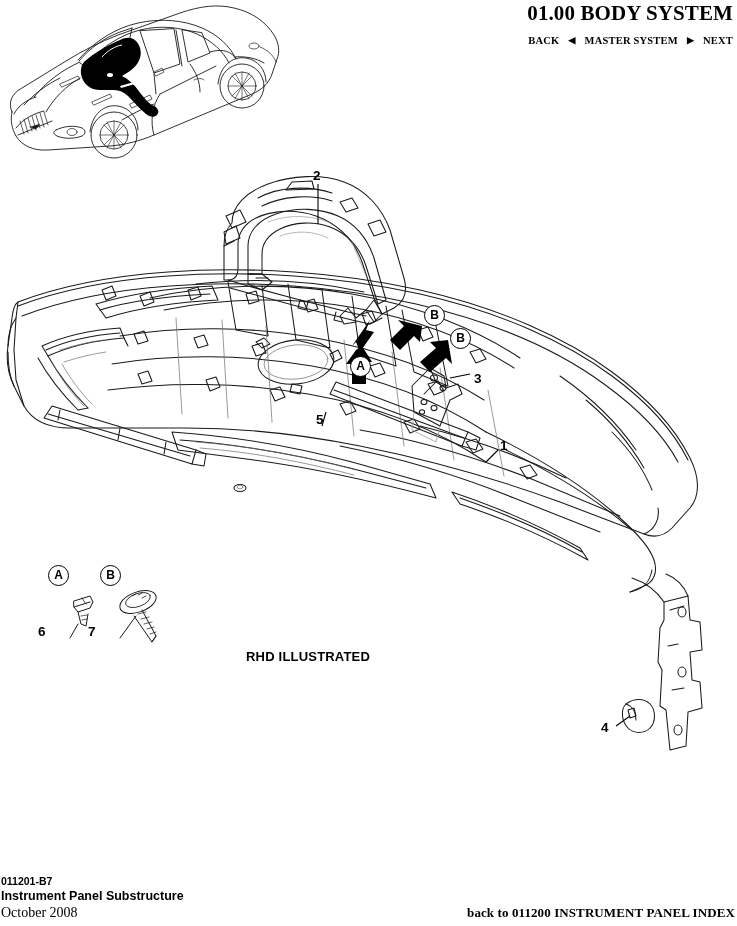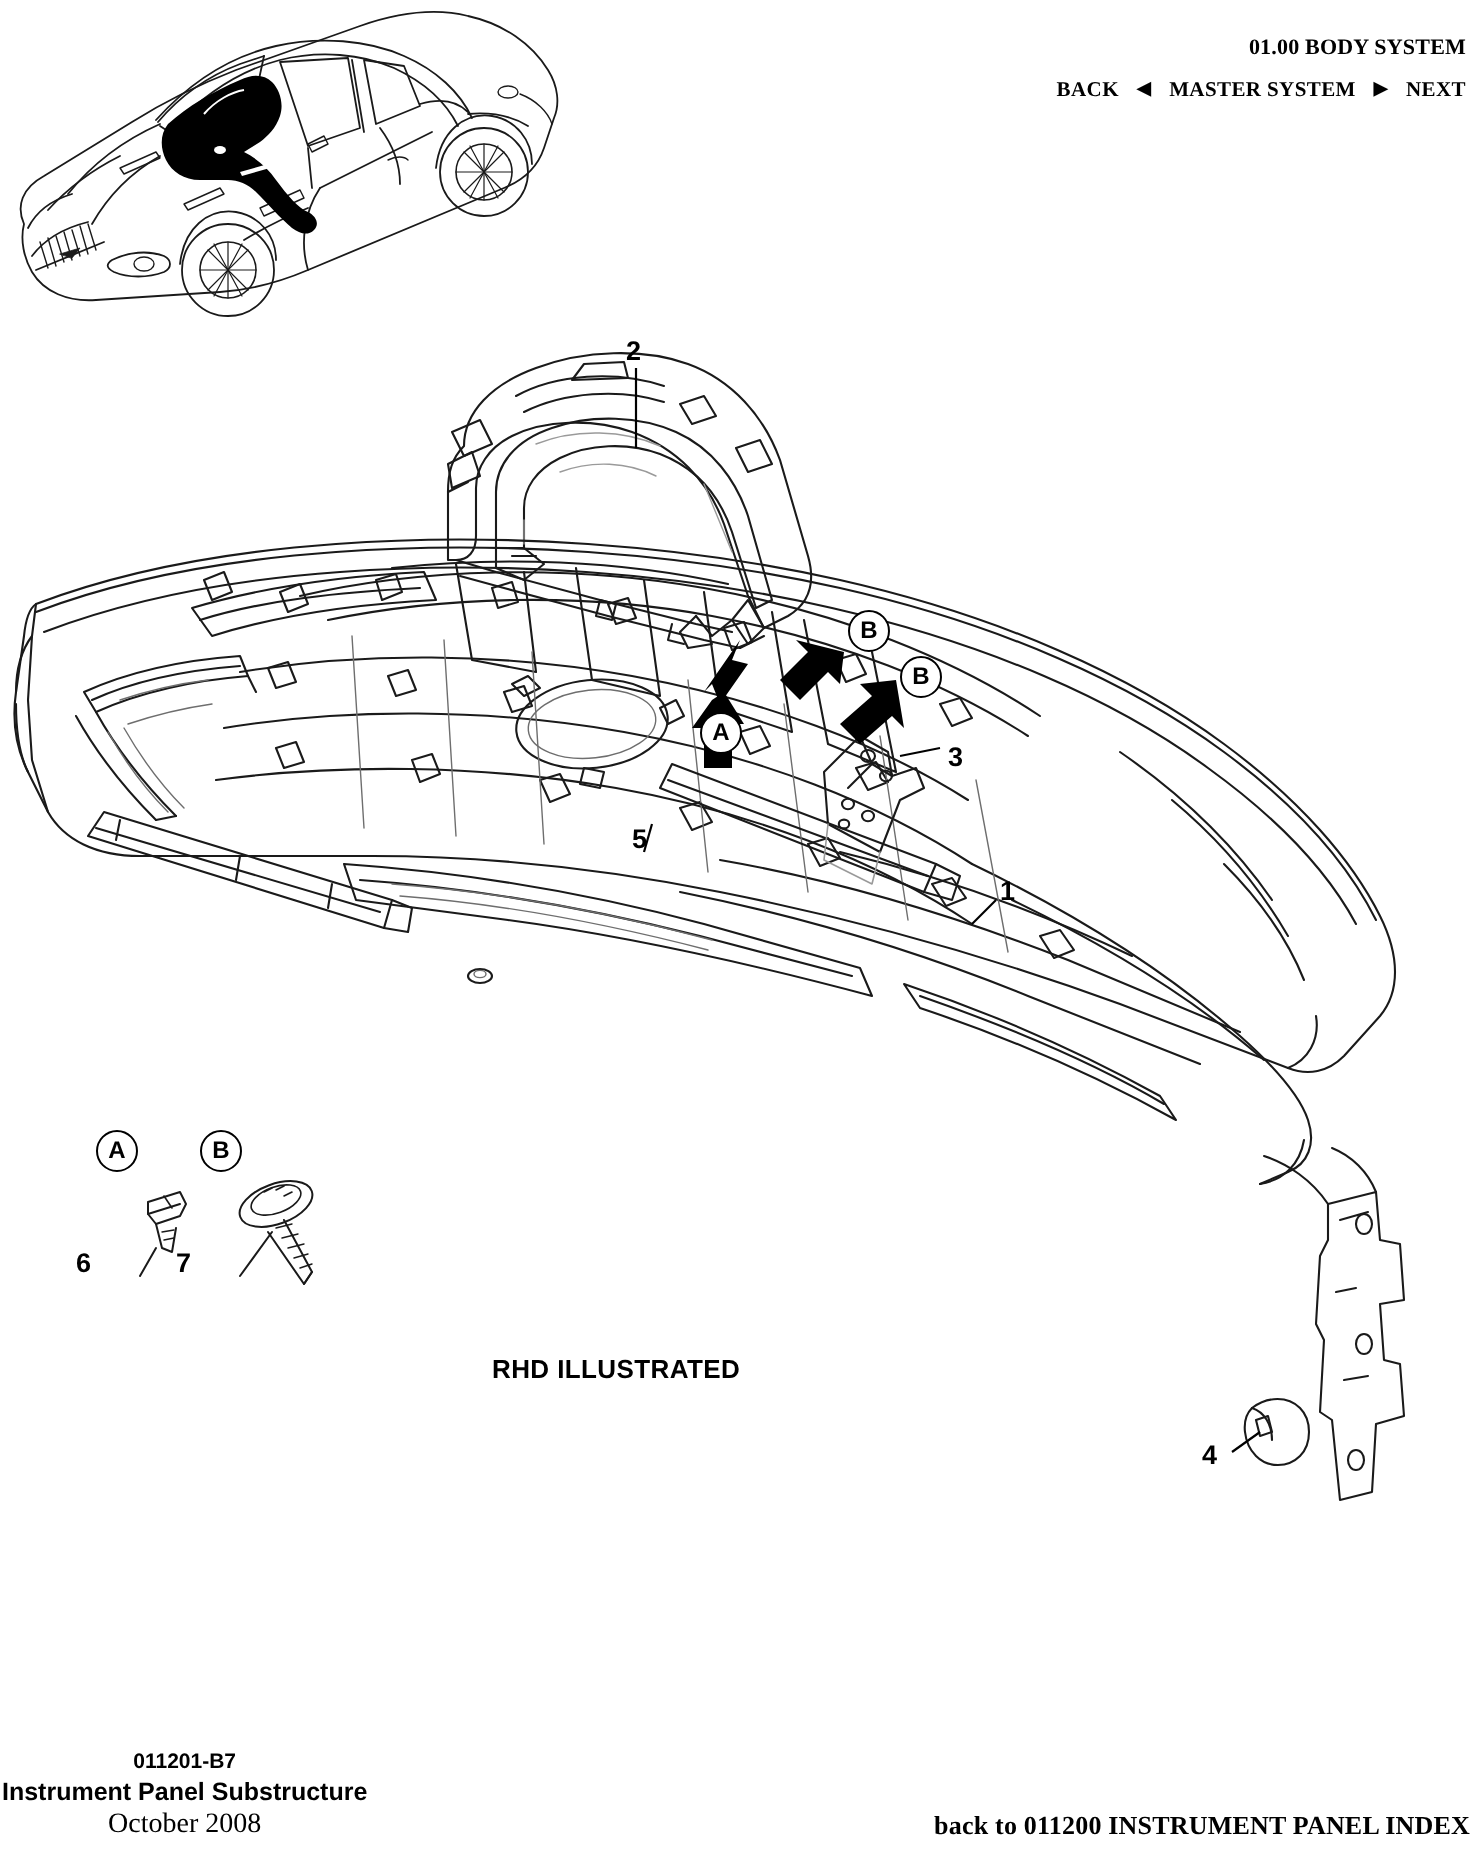--- a/index.html
+++ b/index.html
@@ -37,22 +37,22 @@
   #db9-logo .db {
     font-size: 32px;
   }
   #db9-logo .nine {
     font-size: 44px;
     letter-spacing: -2px;
   }
   #system-title {
     font-family: "Liberation Serif", serif;
     font-weight: bold;
-    font-size: 11px;
-    margin-top: 18px;
+    font-size: 21px;
+    margin-top: 1px;
     letter-spacing: 0.1px;
     padding-right: 2px;
   }
   #nav-bar {
     margin-top: 9px;
     font-family: "Liberation Serif", serif;
     font-weight: bold;
     font-size: 10.5px;
     letter-spacing: 0.2px;
     padding-right: 2px;
@@ -108,21 +108,21 @@
     line-height: 19px;
     text-align: center;
     background: #fff;
     color: #000;
   }
 
   
   #rhd-note {
     position: absolute;
     left: 246px;
-    top: 677px;
+    top: 649px;
     font-family: "Liberation Sans", sans-serif;
     font-weight: bold;
     font-size: 13px;
     letter-spacing: 0.2px;
   }
 
   
   #fastener-legend {
     position: absolute;
     left: 30px;
@@ -130,21 +130,20 @@
     width: 130px;
     height: 95px;
   }
 
   
   #footer-left {
     position: absolute;
     left: 1px;
     bottom: 4px;
     line-height: 1.28;
-    text-align: center;
   }
   #footer-left .doc-code {
     font-family: "Liberation Sans", sans-serif;
     font-weight: bold;
     font-size: 10.5px;
   }
   #footer-left .doc-title {
     font-family: "Liberation Sans", sans-serif;
     font-weight: bold;
     font-size: 12.5px;

